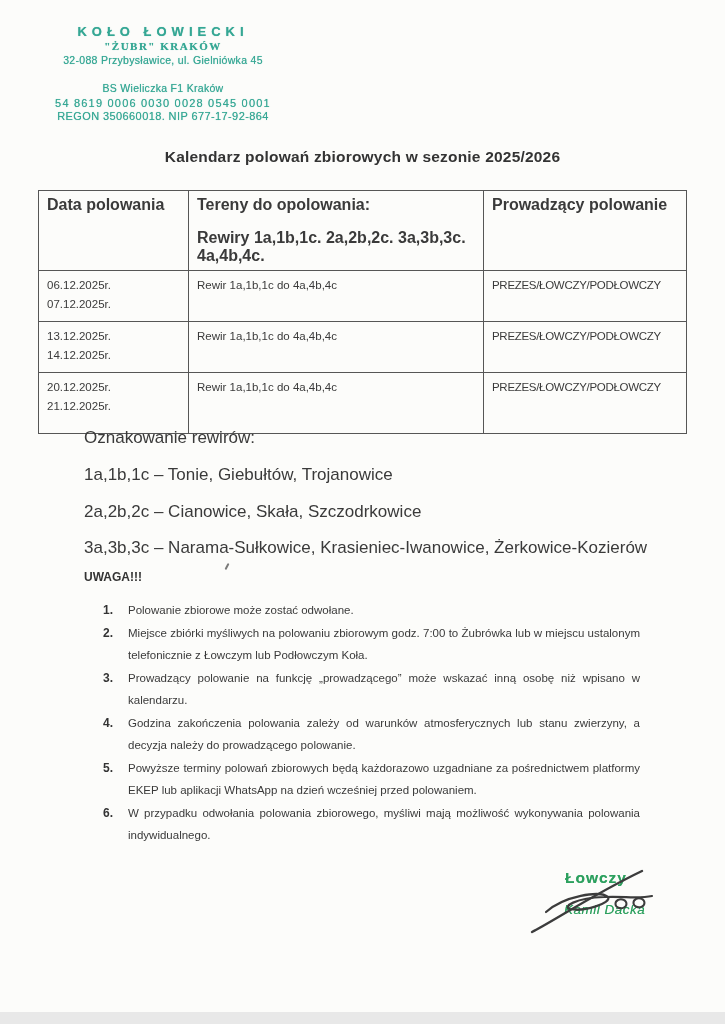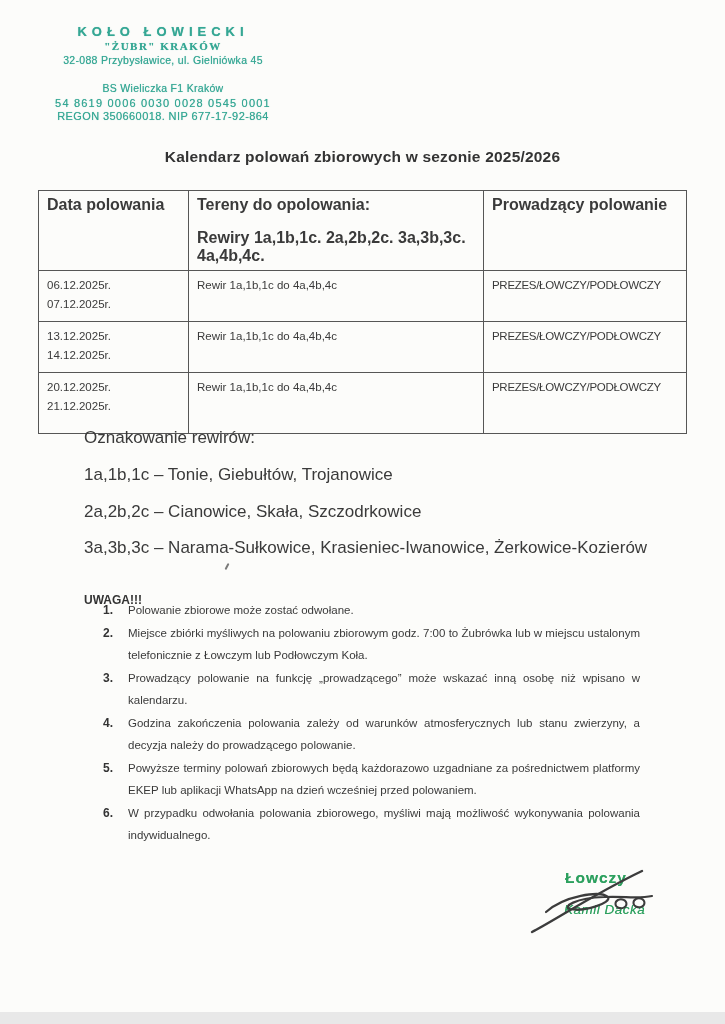--- a/index.html
+++ b/index.html
@@ -94,21 +94,21 @@
     background: #5a5a5a;
     transform: rotate(28deg);
     opacity: 0.8;
     border-radius: 1px;
   }
 
   
   .uwaga-heading {
     position: absolute;
     left: 84px;
-    top: 593px;
+    top: 570px;
     font-size: 12px;
     font-weight: 700;
     color: #333333;
   }
   .notes {
     position: absolute;
     left: 103px;
     top: 599px;
     width: 537px;
   }

